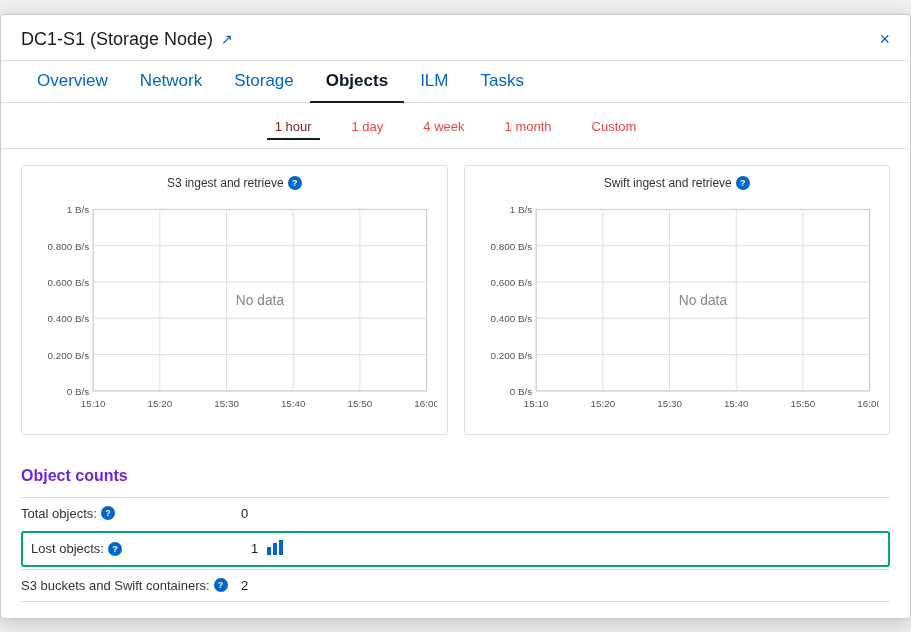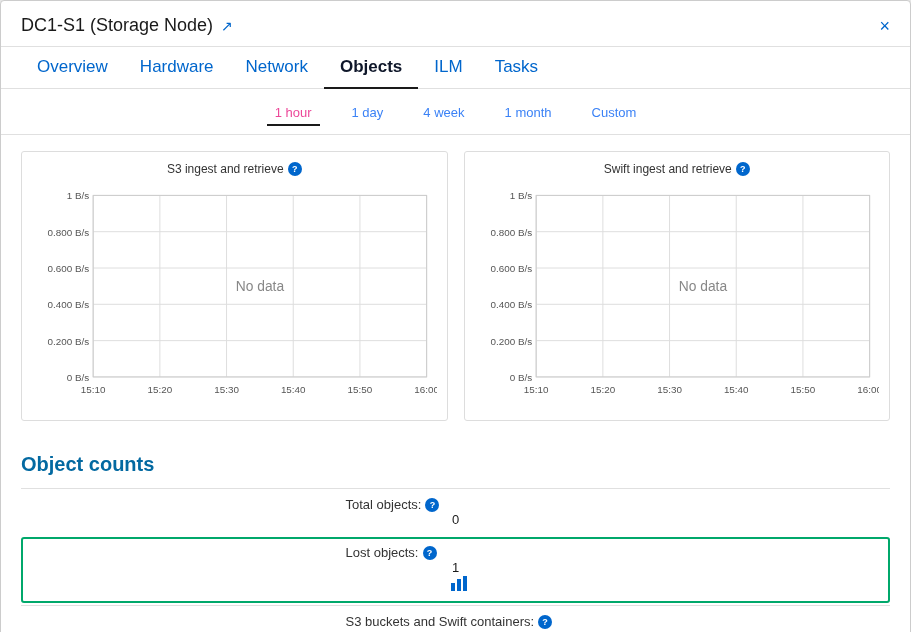--- a/index.html
+++ b/index.html
@@ -70,27 +70,27 @@
     }
     .time-bar {
       display: flex;
       justify-content: center;
       gap: 24px;
       padding: 12px 0 8px 0;
       border-bottom: 1px solid #e0e0e0;
     }
     .time-btn {
       font-size: 13px;
-      color: #3b82f6;
+      color: #ef4444;
       cursor: pointer;
       padding: 4px 8px;
       border-bottom: 2px solid transparent;
     }
     .time-btn.active {
-      color: #ec4899;
+      color: #7f1d1d;
       border-bottom: 2px solid #1a1a1a;
       font-weight: 500;
     }
     .charts-area {
       display: flex;
       gap: 16px;
       padding: 16px 20px;
     }
     .chart-container {
       flex: 1;
@@ -123,32 +123,31 @@
       cursor: pointer;
     }
     .chart-svg-area {
       position: relative;
       height: 230px;
     }
     .object-counts {
       padding: 16px 20px;
     }
     .section-title {
-      font-size: 20px;
+      font-size: 16px;
       font-weight: 600;
-      color: #0369a1;
+      color: #6d28d9;
       margin-bottom: 12px;
     }
     .count-row {
       display: flex;
       align-items: center;
       padding: 8px 0;
       border-top: 1px solid #e0e0e0;
       font-size: 13px;
-      flex-direction: column;
     }
     .count-row:last-child {
       border-bottom: 1px solid #e0e0e0;
     }
     .count-label {
       display: flex;
       align-items: center;
       gap: 4px;
       color: #333;
       min-width: 220px;
@@ -178,22 +177,22 @@
   <div class="modal-header">
     <div class="modal-title">
       <span>DC1-S1 (Storage Node)</span>
       <span class="external-link-icon">↗</span>
     </div>
     <button class="close-btn">×</button>
   </div>
 
   <div class="tab-bar">
   <div class="tab">Overview</div>
-      <div class="tab">Hardware</div>
       <div class="tab">Network</div>
+      <div class="tab">Storage</div>
       <div class="tab active">Objects</div>
       <div class="tab">ILM</div>
       <div class="tab">Tasks</div>
     </div>
 
   <div class="time-bar">
   <div class="time-btn active">1 hour</div>
       <div class="time-btn">1 day</div>
       <div class="time-btn">4 week</div>
       <div class="time-btn">1 month</div>

